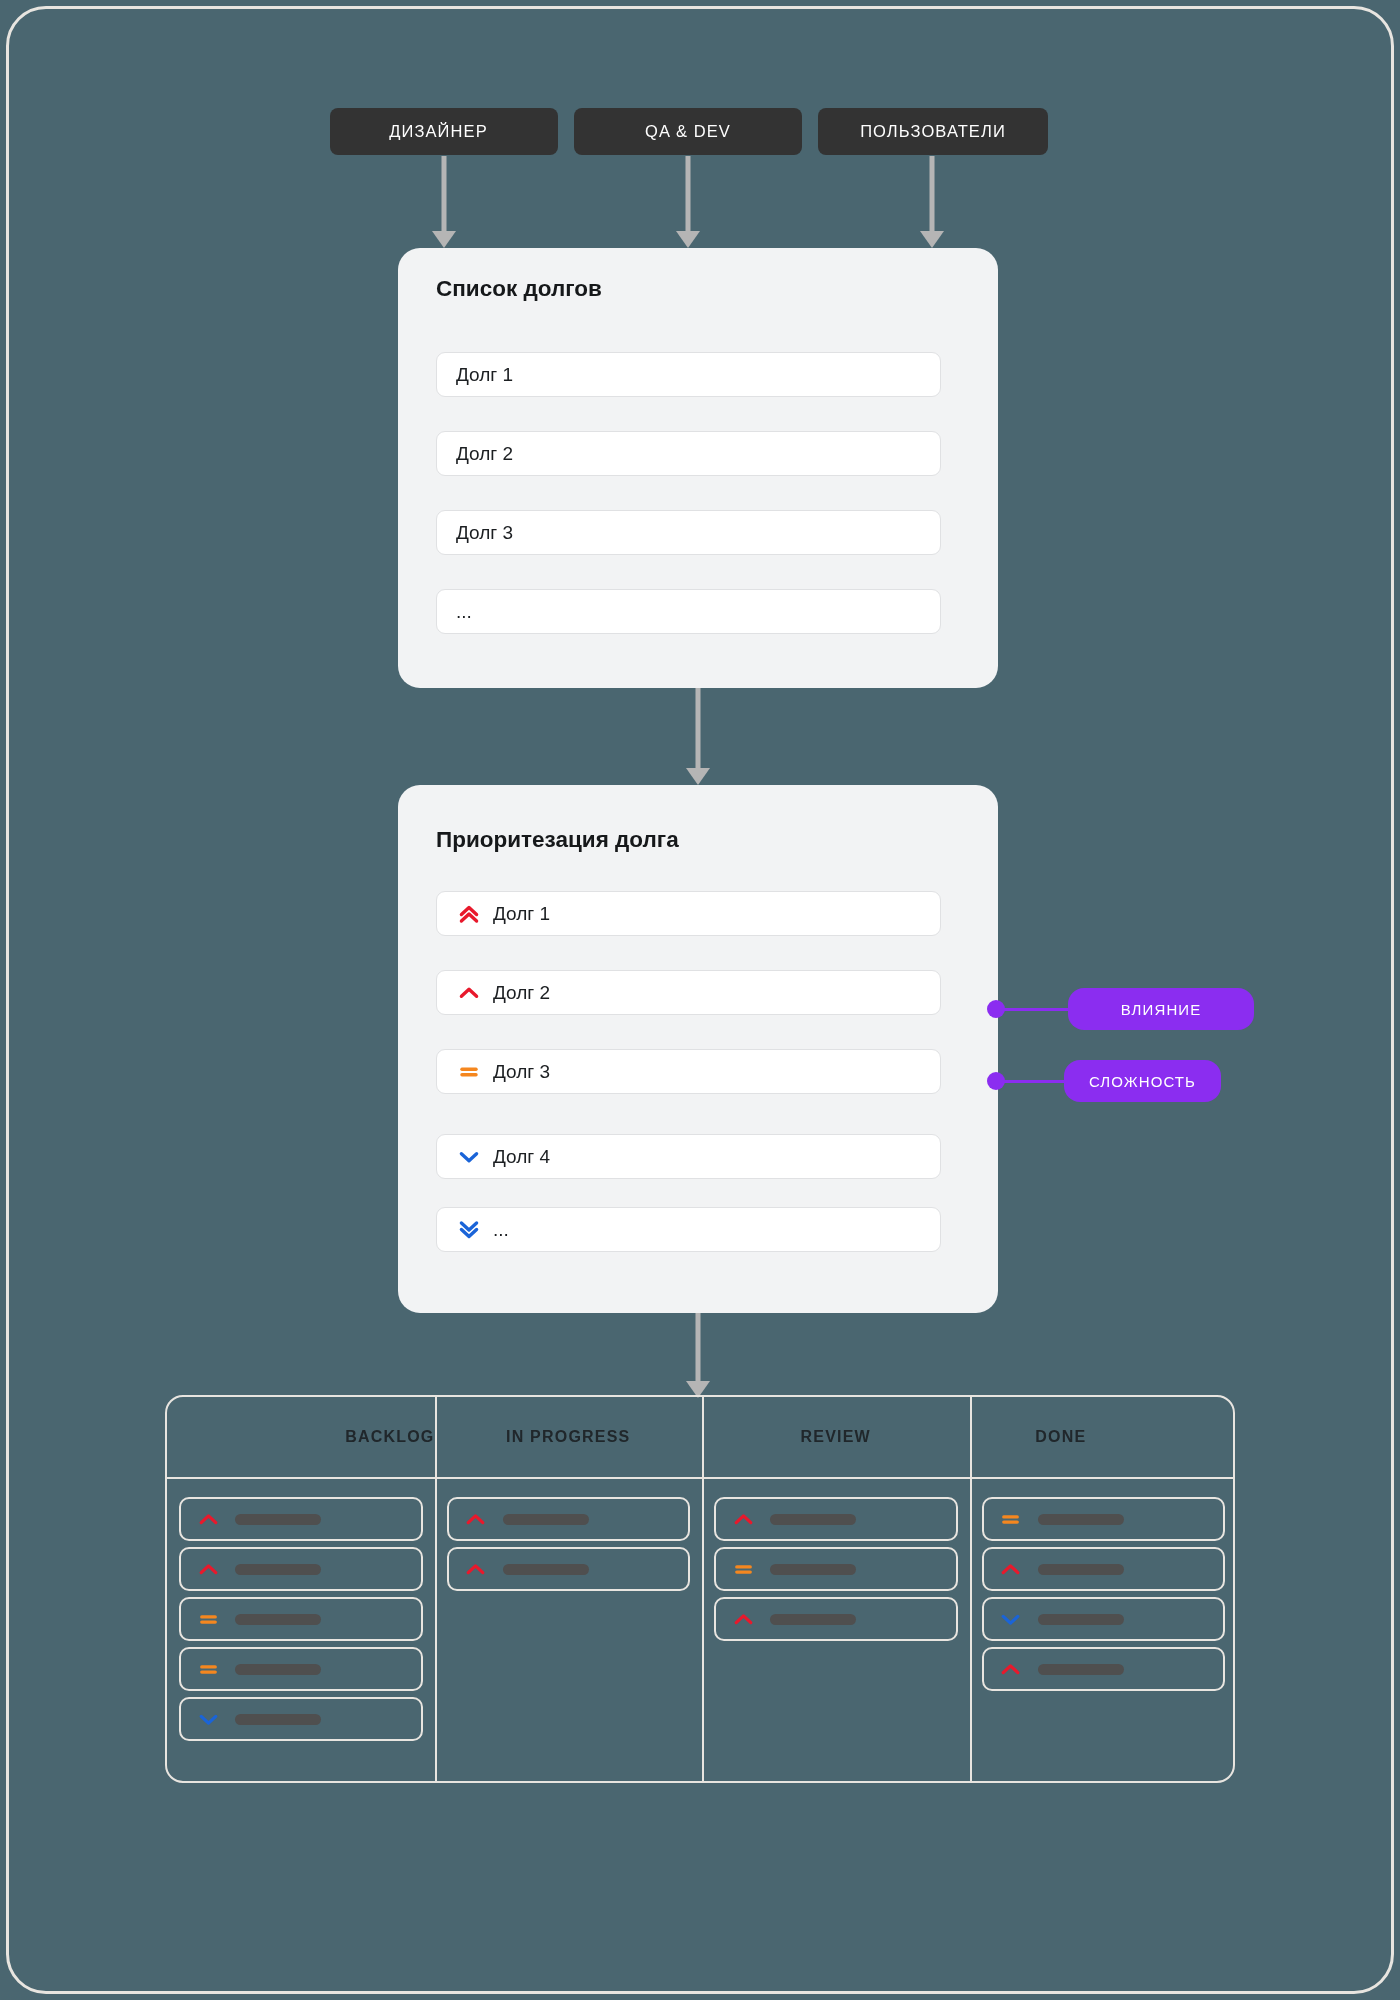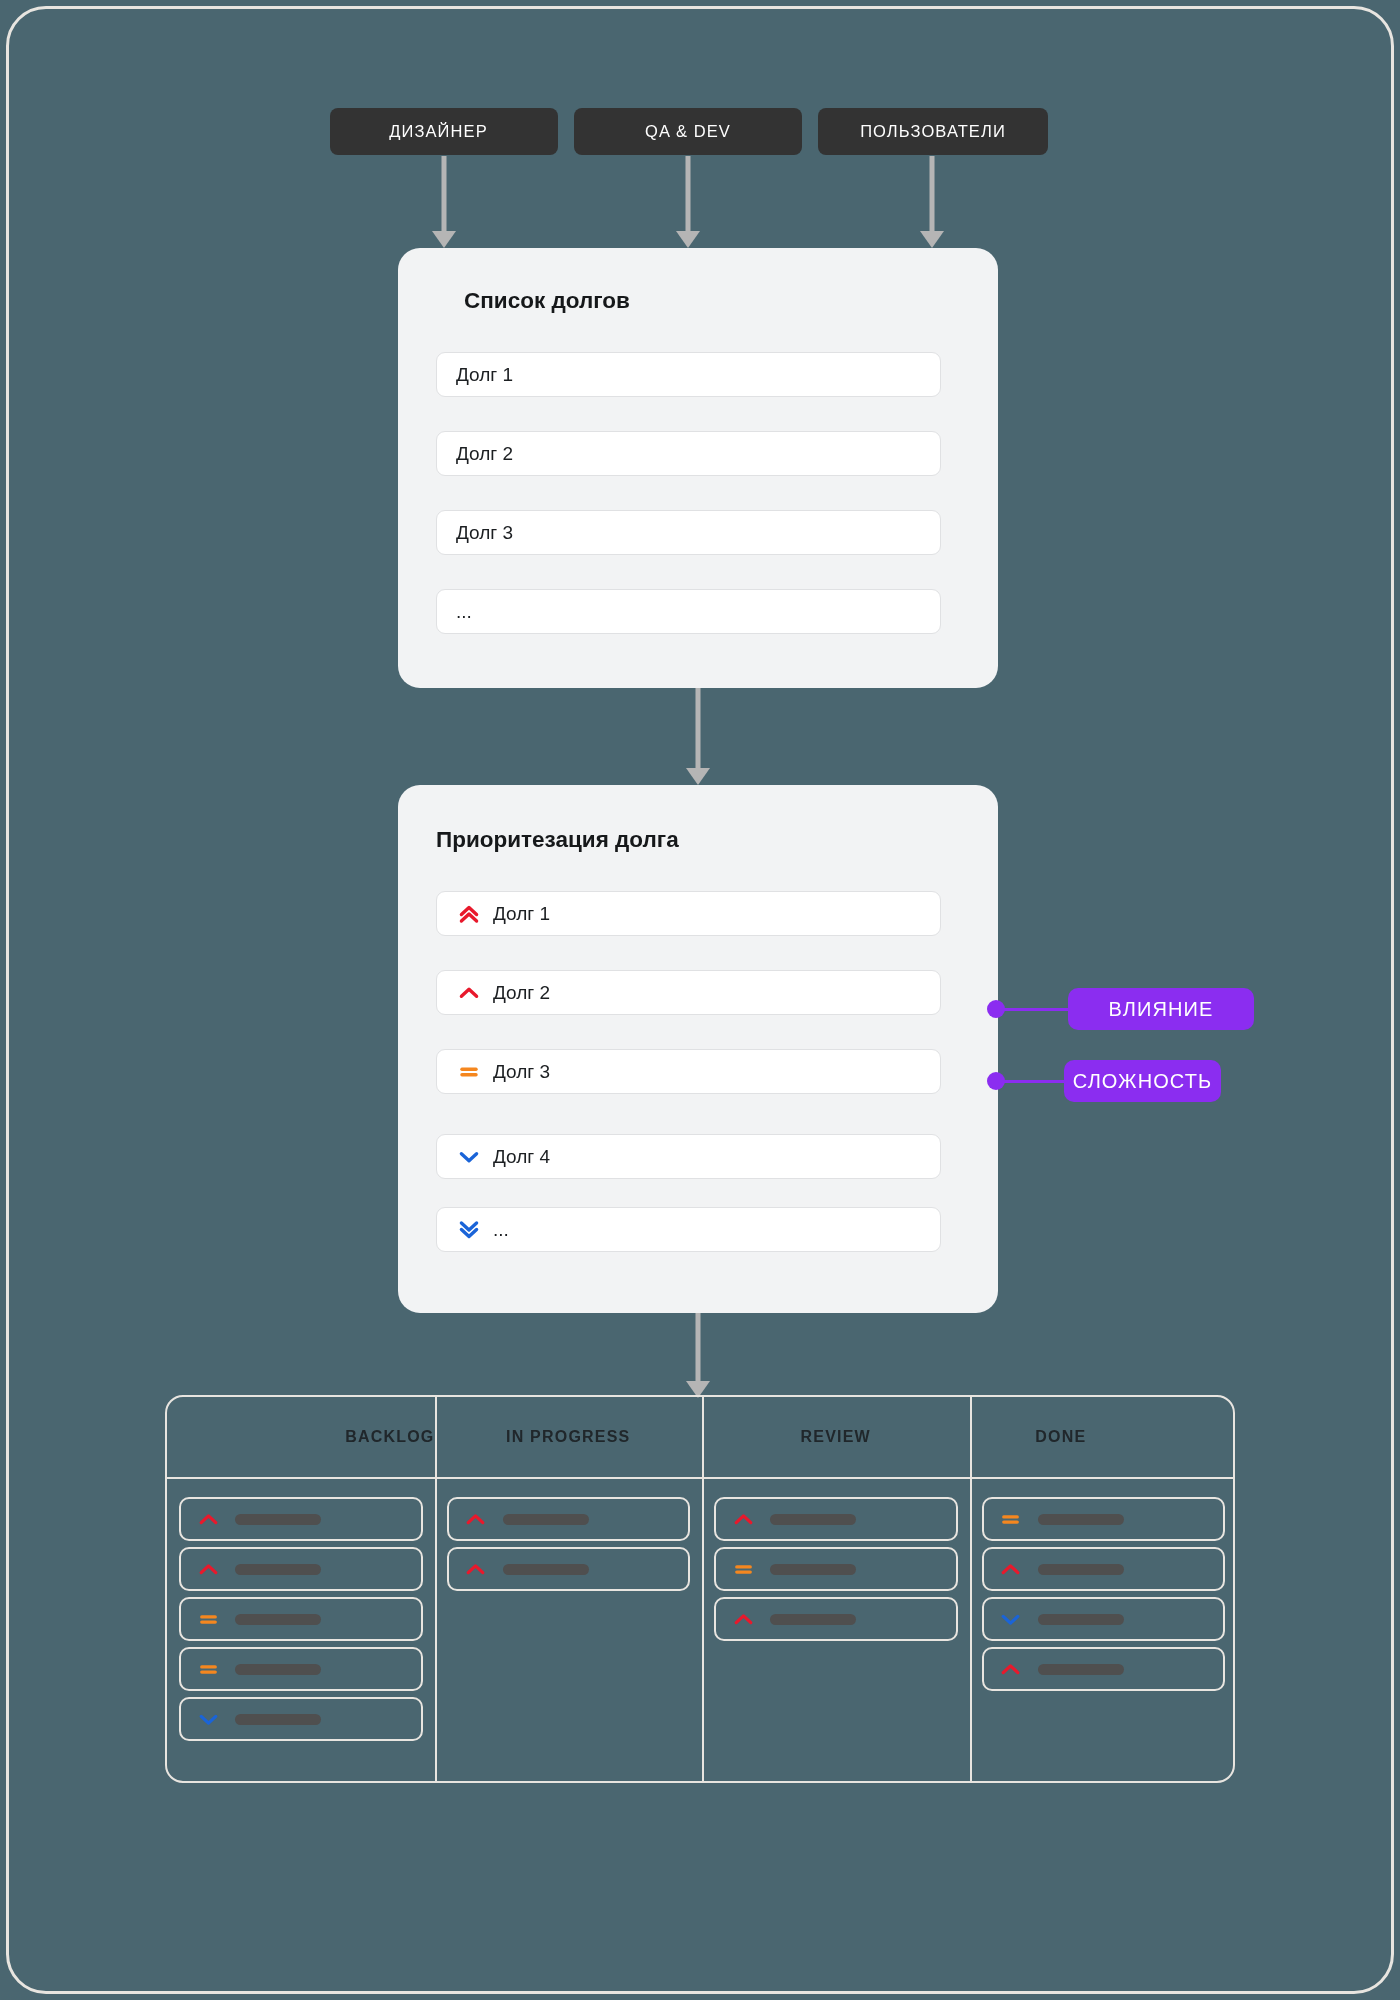--- a/index.html
+++ b/index.html
@@ -93,23 +93,23 @@
     align-items: center;
     justify-content: center;
     flex: 0 0 auto;
   }
 
   
   .ptag {
     position: absolute;
     height: 42px;
     background: #8b2df0;
-    border-radius: 10px;
+    border-radius: 16px;
     color: #ffffff;
-    font-size: 20px;
+    font-size: 15px;
     letter-spacing: 1.1px;
     display: flex;
     align-items: center;
     justify-content: center;
     white-space: nowrap;
     padding: 0 16px;
   }
   .pdot {
     position: absolute;
     width: 18px; height: 18px;
@@ -212,21 +212,21 @@
         <div class="shaft" style="height: 81px;"></div>
         <div class="head" style="top: 80px;"></div>
       </div>
       <div class="arrow" style="left: 683px; top: 1313px; width: 30px; height: 85px;">
         <div class="shaft" style="height: 69px;"></div>
         <div class="head" style="top: 68px;"></div>
       </div>
     </div>
 
   <div class="card" id="card-debt-list" style="left:398px; top:248px; width:600px; height:440px;">
-    <div class="card-title" style="top:40px;margin-left:28px;">Список долгов</div>
+    <div class="card-title" style="top:28px;">Список долгов</div>
     <div id="debt-list-rows">
         <div class="row" style="top: 104px; width: 505px;">
           <span>Долг 1</span>
         </div>
         <div class="row" style="top: 183px; width: 505px;">
           <span>Долг 2</span>
         </div>
         <div class="row" style="top: 262px; width: 505px;">
           <span>Долг 3</span>
         </div>

